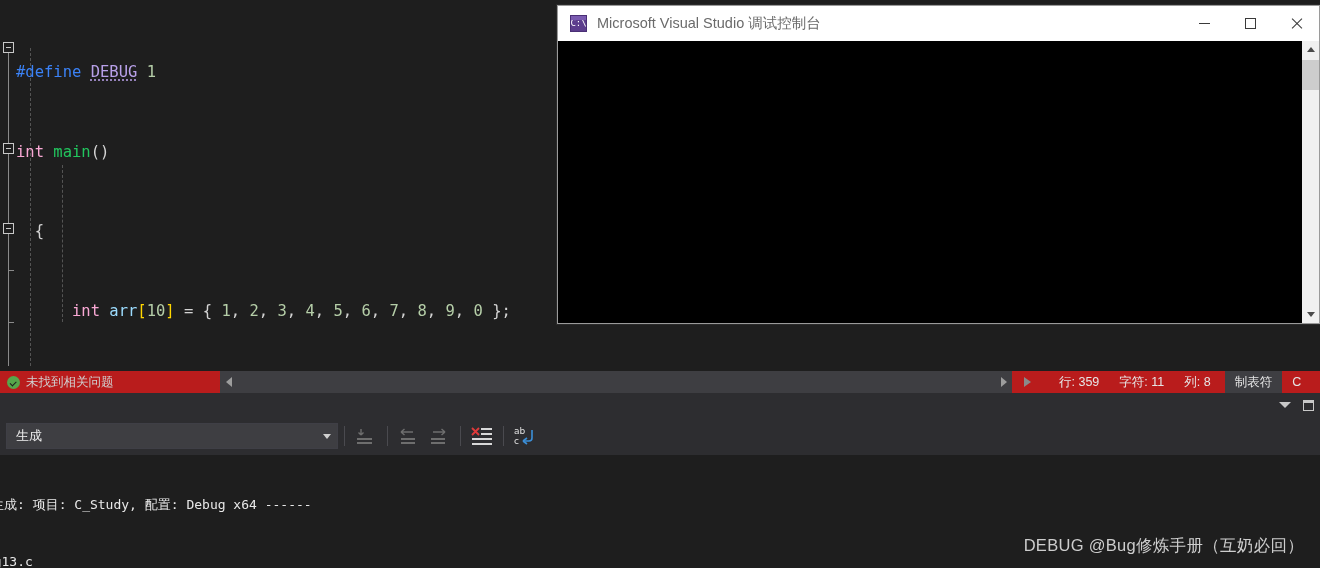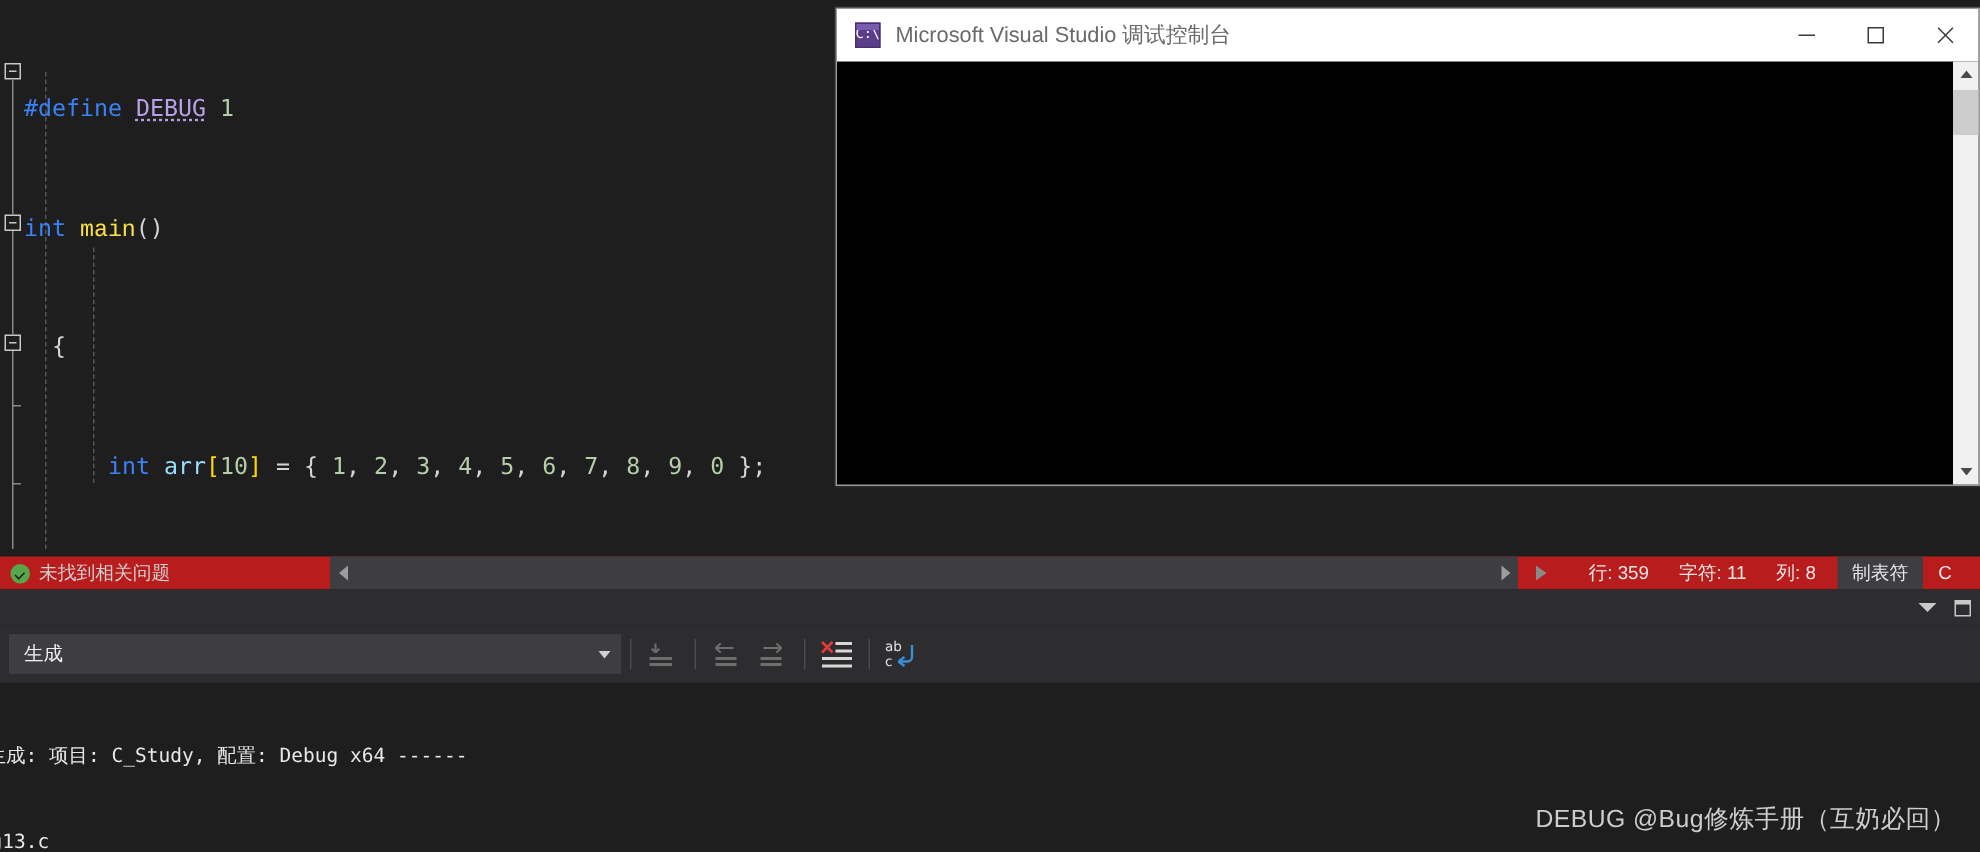--- a/index.html
+++ b/index.html
@@ -31,22 +31,22 @@
   .foldbox::after {
     content: ""; position: absolute; left: 2px; top: 4px; width: 5px; height: 1px; background: #c8c8c8;
   }
   .foldline { position: absolute; left: 8px; width: 1px; background: #8a8a8a; }
   .foldtick { position: absolute; left: 8px; width: 6px; height: 1px; background: #8a8a8a; }
   .indentguide { position: absolute; width: 0; border-left: 1px dashed #545454; }
 
   
   .k-pre   { color: #3b82f6; }   
   .k-mac   { color: #b8a0e8; }   
-  .k-type  { color: #3b82f6; }
-  .k-fn    { color: #fde047; font-family: Liberation Mono, monospace; }
+  .k-type  { color: #f9a8d4; }
+  .k-fn    { color: #22c55e; }
   .k-var   { color: #9cdcfe; }
   .k-num   { color: #b5cea8; }
   .k-brc   { color: #d4d4d4; }
   .k-yel   { color: #ffd700; }
   .k-pun   { color: #d4d4d4; }
   .sq      { text-decoration: underline dotted #b8a0e8; text-underline-offset: 3px; }
 
   
   #hscroll-row {
     position: absolute; left: 0; top: 371px; width: 1320px; height: 22px;
@@ -97,21 +97,21 @@
     padding-right: 6px; gap: 12px;
   }
   .chev-down { width: 0; height: 0; border-left: 6px solid transparent; border-right: 6px solid transparent; border-top: 6px solid #c8c8c8; }
   .panel-win-icon { width: 11px; height: 11px; border: 1.5px solid #c8c8c8; border-top-width: 3px; }
 
   #output-toolbar {
     position: absolute; left: 0; top: 24px; width: 1320px; height: 38px;
     background: #2d2d30; display: flex; align-items: center; padding-left: 6px;
   }
   #combo {
-    width: 408px; height: 26px; background: #3e3e42; border: 1px solid #3f3f46;
+    width: 332px; height: 26px; background: #3e3e42; border: 1px solid #3f3f46;
     display: flex; align-items: center; padding: 0 6px 0 9px; color: #f0f0f0; font-size: 13px;
   }
   #combo .lbl { flex: 1; }
   .combo-arrow { width: 0; height: 0; border-left: 4.5px solid transparent; border-right: 4.5px solid transparent; border-top: 5px solid #d0d0d0; }
   .tb-sep { width: 1px; height: 20px; background: #4a4a4f; margin: 0 6px; }
   .tb-btn { width: 30px; height: 28px; display: flex; align-items: center; justify-content: center; }
 
   #output-text {
     position: absolute; left: 0; top: 62px; width: 1320px; height: 113px;
     font-family: "DejaVu Sans Mono", "Liberation Mono", monospace;

